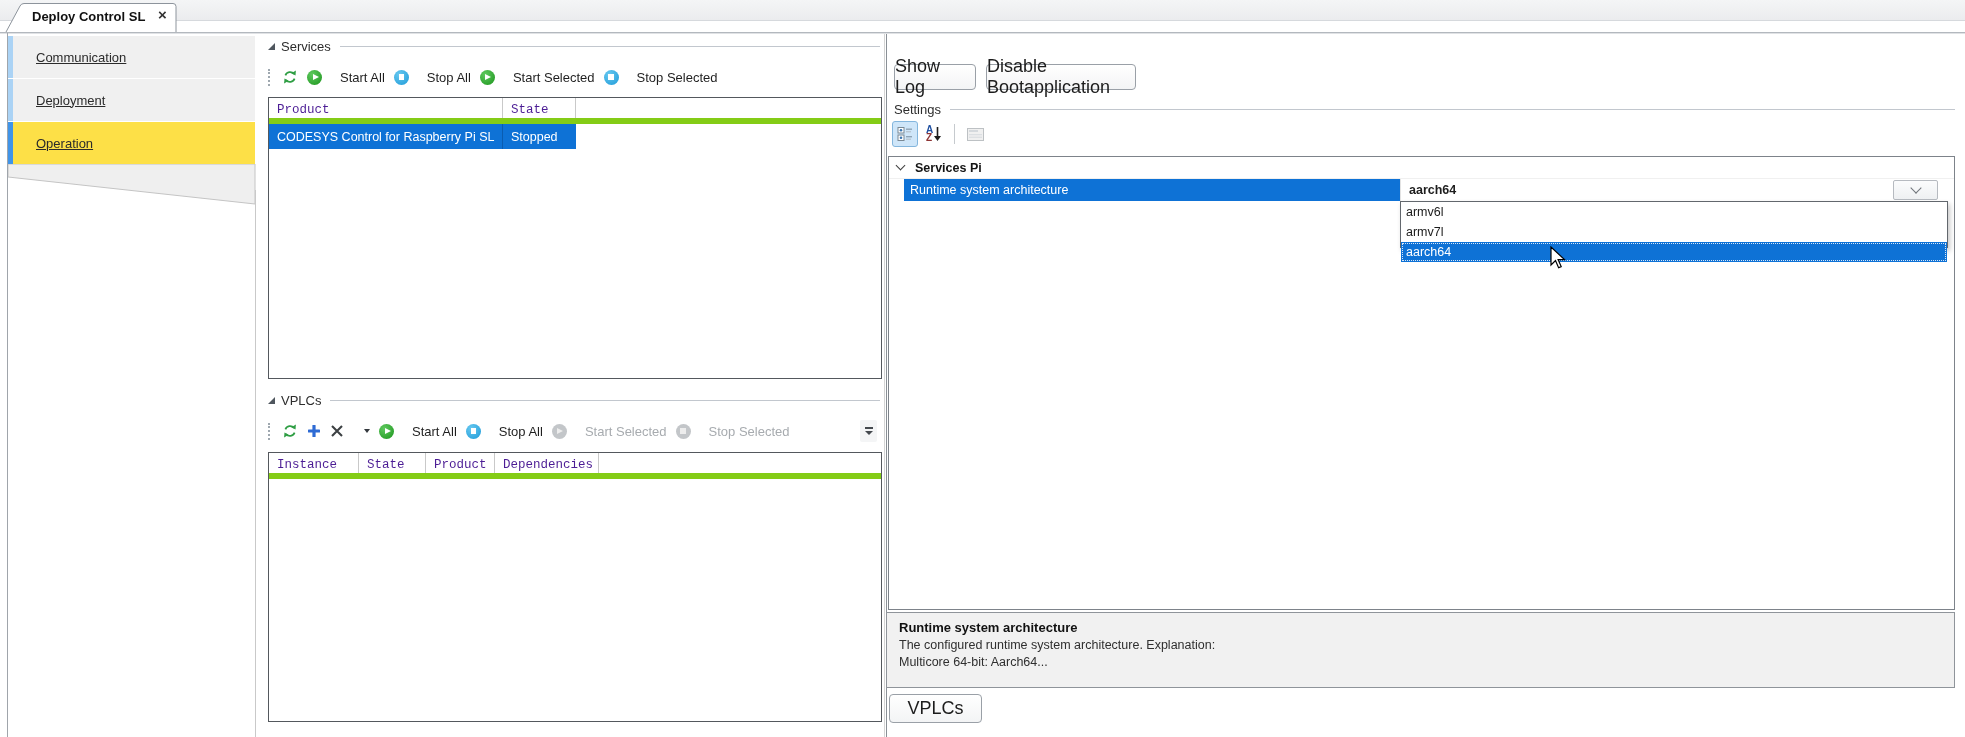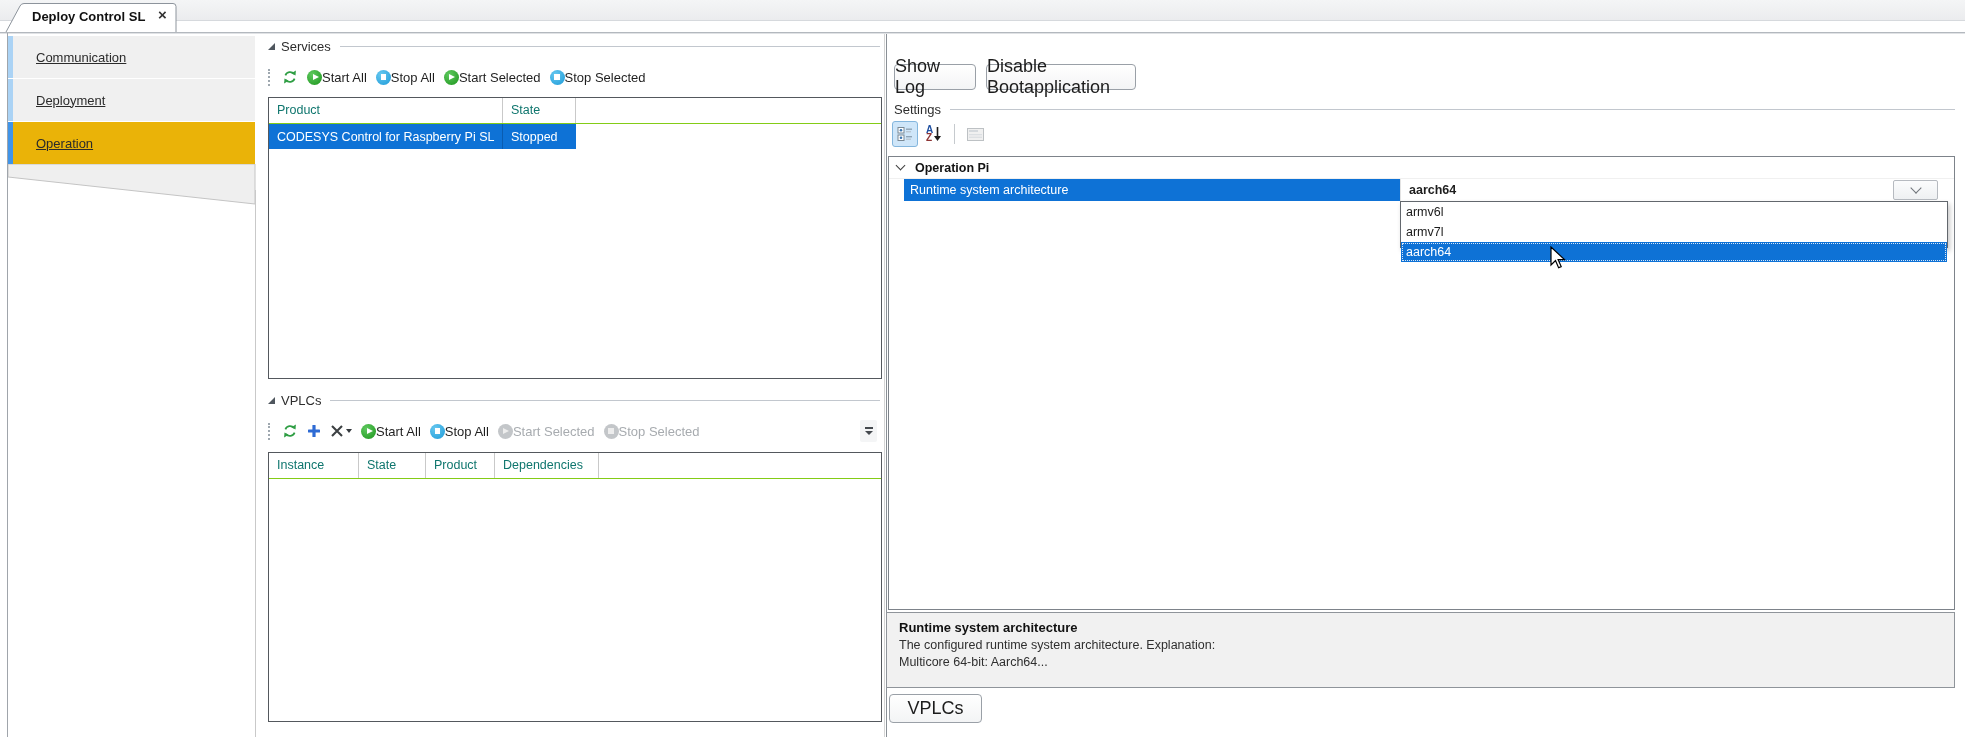--- a/index.html
+++ b/index.html
@@ -14,52 +14,52 @@
   .strip-line2 { position:absolute; left:0; top:33px; width:1965px; height:1px; background:#e0e2e5; }
   .tab-svg { position:absolute; left:4px; top:0; }
   .tab-label { position:absolute; left:32px; top:9px; font-size:13px; font-weight:bold; color:#111; }
   .tab-close { position:absolute; left:158px; top:7px; font-size:15px; font-weight:bold; color:#333; line-height:15px; cursor:default; }
 
   
   .side-item { position:absolute; left:8px; width:247px; height:42px; background:#f0f0f0;
                display:flex; align-items:center; font-size:13px; color:#2b2b2b; cursor:default; }
   .side-item .stripe { position:absolute; left:0; top:0; width:5px; height:100%; background:#abd3f5; }
   .side-item .lbl { margin-left:28px;text-decoration:underline; }
-  .side-item.sel { background:#eab308; }
+  .side-item.sel { background:#fde047; }
   .side-item.sel .stripe { background:#4094e8; }
   .side-trap { position:absolute; left:8px; top:164px; }
   .vline { position:absolute; width:1px; }
   .hborder-left { position:absolute; left:7px; top:33px; width:1px; height:704px; background:#a0a5ab; }
 
   
   .ghead { position:absolute; display:flex; align-items:center; font-size:13px; color:#2d2d2d; height:16px; }
   .gtri { width:0; height:0; border-bottom:7px solid #4f565e; border-left:7px solid transparent; margin-right:6px; }
   .grule { flex:1; height:1px; background:#c2c7ce; margin-left:9px; }
 
   
   .tbar { position:absolute; height:26px; display:flex; align-items:center; gap:9px; }
-  .tbtn { display:flex; align-items:center; gap:0; font-size:13px; color:#1f1f1f; cursor:default; white-space:nowrap; }
+  .tbtn { display:flex; align-items:center; gap:18px; font-size:13px; color:#1f1f1f; cursor:default; white-space:nowrap; }
   .tbtn.disabled { color:#a7abaf; }
   .grip { width:4px; height:17px; border-left:2px dotted #9fa8b0; margin-right:1px; }
   .cic { width:15px; height:15px; border-radius:50%; display:inline-flex; align-items:center; justify-content:center; flex:none; }
   .cic.green { background:radial-gradient(circle at 35% 30%, #5ec95e, #1c941c); }
   .cic.blue  { background:radial-gradient(circle at 35% 30%, #66c8f0, #1d9ad8); }
   .cic.gray  { background:#c3c6c9; }
   .cic .tri { width:0; height:0; border-left:6px solid #fff; border-top:3.5px solid transparent; border-bottom:3.5px solid transparent; margin-left:2px; }
   .cic .sq { width:5.5px; height:5.5px; background:#fff; }
   .cic.gray .tri { border-left-color:#ededed; }
   .cic.gray .sq { background:#ededed; }
   .caret-dn { width:0; height:0; border-top:4px solid #33383d; border-left:3.5px solid transparent; border-right:3.5px solid transparent; margin-left:2px; }
   .ovf-btn { position:absolute; width:17px; height:22px; display:flex; flex-direction:column; align-items:center; justify-content:center; gap:2px; background:#f4f5f6; border-radius:2px; }
   .ovf-btn .bar { width:8px; height:2px; background:#44494e; }
   .ovf-btn .car { width:0; height:0; border-top:4px solid #44494e; border-left:4px solid transparent; border-right:4px solid transparent; }
 
   
   .tbl { position:absolute; background:#fff; border:1px solid #54585d; }
-  .thead { display:flex; height:26px; border-bottom:1px solid #84cc16; font-size:12.5px; color:#0f766e; }
+  .thead { display:flex; height:26px; border-bottom:6px solid #84cc16; font-size:12.5px; color:#4c1d95;font-family:Liberation Mono, monospace; }
   .th { padding:5px 0 0 8px; border-right:1px solid #c9c9c9; height:100%; }
   .sel-row { display:flex; height:25px; background:#0e72d6; color:#fff; font-size:12.5px; align-items:center; width:307px; }
   .sel-row .td { padding-left:8px; height:100%; display:flex; align-items:center; }
   .sel-row .td.first { border-right:1px solid #0a5cb0; }
 
   
   .btn { position:absolute; height:26px; border:1px solid #9aa0a7; border-radius:4px;
          background:linear-gradient(#ffffff,#f3f4f5); font-size:18px; color:#1c1c1c;
          display:flex; align-items:center; justify-content:center; cursor:default; }
 
@@ -295,21 +295,21 @@
         <rect x="2" y="2" width="9" height="2" fill="#c0c6cc"></rect>
         <rect x="2" y="6" width="13" height="1.3" fill="#c9ced3"></rect>
         <rect x="2" y="8.6" width="13" height="1.3" fill="#c9ced3"></rect>
       </svg>
     </span>
   </div>
 
   <div class="pgrid">
     <div class="pgroup">
       <span class="chev"></span>
-      <span>Operation Pi</span>
+      <span>Services Pi</span>
     </div>
     <div class="prow">
       <div class="pname">Runtime system architecture</div>
       <div class="pval">
         <span>aarch64</span>
         <span class="combo-btn">
           <span class="chev-sm"></span>
         </span>
       </div>
     </div>

